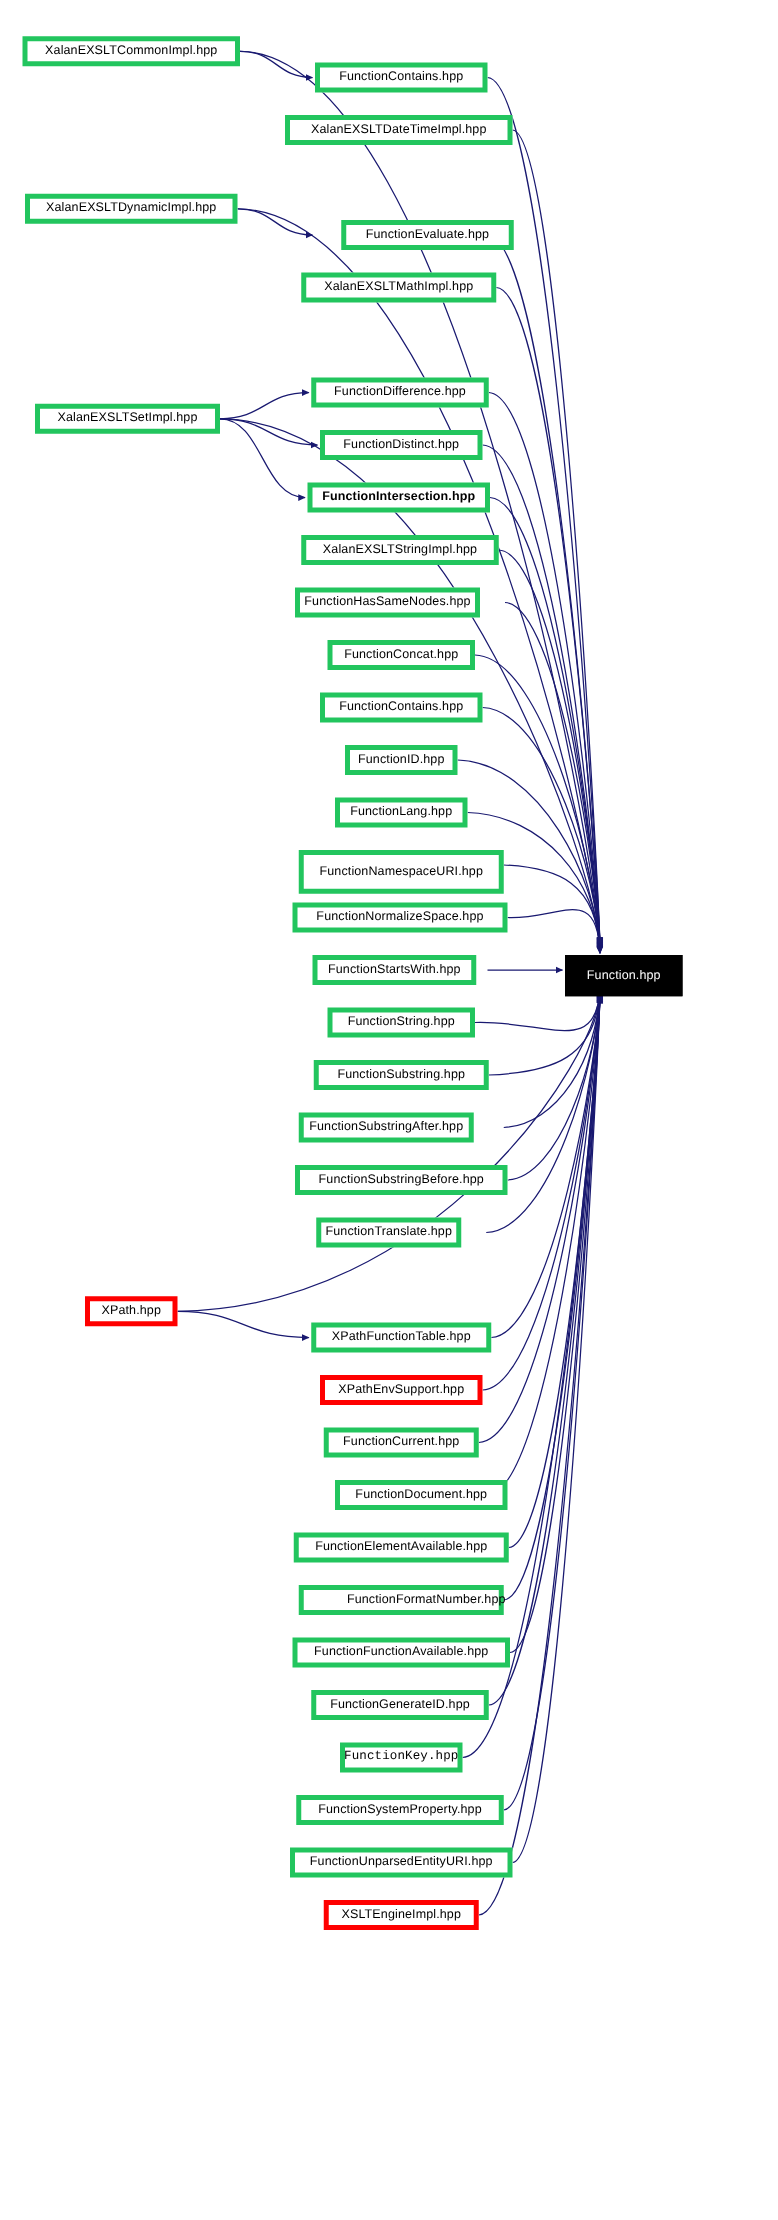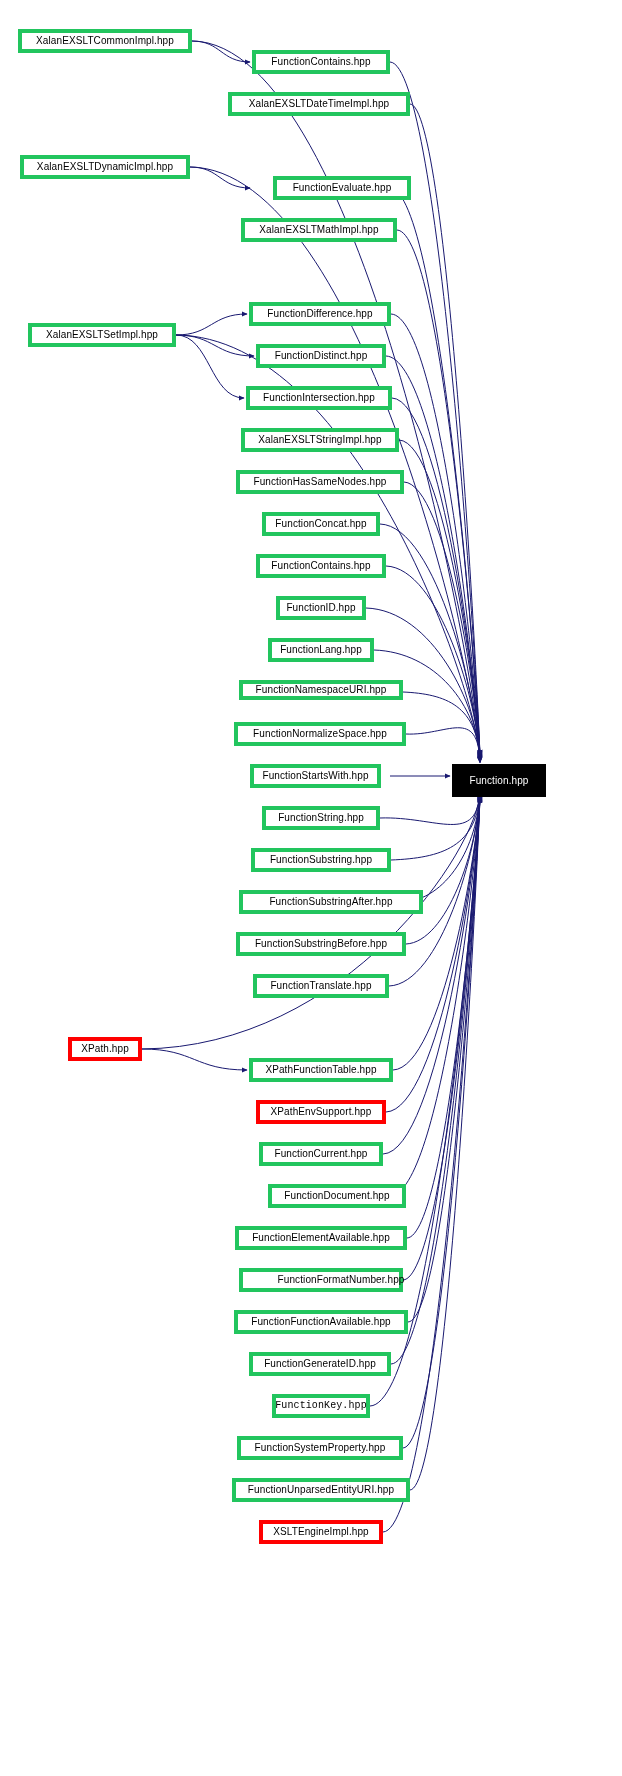--- a/index.html
+++ b/index.html
@@ -108,36 +108,36 @@
   <div id="nodes">
       <div class="node" style="left: 18px; top: 29px; width: 174px; height: 24px;">XalanEXSLTCommonImpl.hpp</div>
       <div class="node" style="left: 252px; top: 50px; width: 138px; height: 24px;">FunctionContains.hpp</div>
       <div class="node" style="left: 228px; top: 92px; width: 182px; height: 24px;">XalanEXSLTDateTimeImpl.hpp</div>
       <div class="node" style="left: 20px; top: 155px; width: 170px; height: 24px;">XalanEXSLTDynamicImpl.hpp</div>
       <div class="node" style="left: 252px; top: 176px; width: 138px; height: 24px; margin-left: 21px;">FunctionEvaluate.hpp</div>
       <div class="node" style="left: 241px; top: 218px; width: 156px; height: 24px;">XalanEXSLTMathImpl.hpp</div>
       <div class="node" style="left: 249px; top: 302px; width: 142px; height: 24px;">FunctionDifference.hpp</div>
       <div class="node" style="left: 28px; top: 323px; width: 148px; height: 24px;">XalanEXSLTSetImpl.hpp</div>
       <div class="node" style="left: 256px; top: 344px; width: 130px; height: 24px;">FunctionDistinct.hpp</div>
-      <div class="node" style="left: 246px; top: 386px; width: 146px; height: 24px;">FunctionIntersection.hpp</div>
+      <div class="node" style="left: 246px; top: 386px; width: 146px; height: 24px; font-weight: bold;">FunctionIntersection.hpp</div>
       <div class="node" style="left: 241px; top: 428px; width: 158px; height: 24px;">XalanEXSLTStringImpl.hpp</div>
-      <div class="node" style="left: 236px; top: 470px; width: 168px; height: 24px;">FunctionHasSameNodes.hpp</div>
+      <div class="node" style="left: 236px; top: 470px; width: 148px; height: 24px;">FunctionHasSameNodes.hpp</div>
       <div class="node" style="left: 262px; top: 512px; width: 118px; height: 24px;">FunctionConcat.hpp</div>
       <div class="node" style="left: 256px; top: 554px; width: 130px; height: 24px;">FunctionContains.hpp</div>
       <div class="node" style="left: 276px; top: 596px; width: 90px; height: 24px;">FunctionID.hpp</div>
       <div class="node" style="left: 268px; top: 638px; width: 106px; height: 24px;">FunctionLang.hpp</div>
-      <div class="node" style="left: 239px; top: 680px; width: 164px; height: 20px;">FunctionNamespaceURI.hpp</div>
+      <div class="node" style="left: 239px; top: 680px; width: 164px; height: 35px;">FunctionNamespaceURI.hpp</div>
       <div class="node" style="left: 234px; top: 722px; width: 172px; height: 24px;">FunctionNormalizeSpace.hpp</div>
       <div class="node" style="left: 250px; top: 764px; width: 131px; height: 24px;">FunctionStartsWith.hpp</div>
       <div class="node current" style="left: 452px; top: 764px; width: 94px; height: 33px;">Function.hpp</div>
       <div class="node" style="left: 262px; top: 806px; width: 118px; height: 24px;">FunctionString.hpp</div>
       <div class="node" style="left: 251px; top: 848px; width: 140px; height: 24px;">FunctionSubstring.hpp</div>
-      <div class="node" style="left: 239px; top: 890px; width: 184px; height: 24px;">FunctionSubstringAfter.hpp</div>
+      <div class="node" style="left: 239px; top: 890px; width: 140px; height: 24px;">FunctionSubstringAfter.hpp</div>
       <div class="node" style="left: 236px; top: 932px; width: 170px; height: 24px;">FunctionSubstringBefore.hpp</div>
-      <div class="node" style="left: 253px; top: 974px; width: 136px; height: 24px;">FunctionTranslate.hpp</div>
+      <div class="node" style="left: 253px; top: 974px; width: 116px; height: 24px;">FunctionTranslate.hpp</div>
       <div class="node red" style="left: 68px; top: 1037px; width: 74px; height: 24px;">XPath.hpp</div>
       <div class="node" style="left: 249px; top: 1058px; width: 144px; height: 24px;">XPathFunctionTable.hpp</div>
       <div class="node red" style="left: 256px; top: 1100px; width: 130px; height: 24px;">XPathEnvSupport.hpp</div>
       <div class="node" style="left: 259px; top: 1142px; width: 124px; height: 24px;">FunctionCurrent.hpp</div>
       <div class="node" style="left: 252px; top: 1184px; width: 138px; height: 24px; margin-left: 16px;">FunctionDocument.hpp</div>
       <div class="node" style="left: 235px; top: 1226px; width: 172px; height: 24px;">FunctionElementAvailable.hpp</div>
       <div class="node" style="left: 239px; top: 1268px; width: 164px; height: 24px; padding-left: 40px;">FunctionFormatNumber.hpp</div>
       <div class="node" style="left: 234px; top: 1310px; width: 174px; height: 24px;">FunctionFunctionAvailable.hpp</div>
       <div class="node" style="left: 249px; top: 1352px; width: 142px; height: 24px;">FunctionGenerateID.hpp</div>
       <div class="node" style="left: 272px; top: 1394px; width: 98px; height: 24px; font-family: Liberation Mono, monospace;">FunctionKey.hpp</div>

